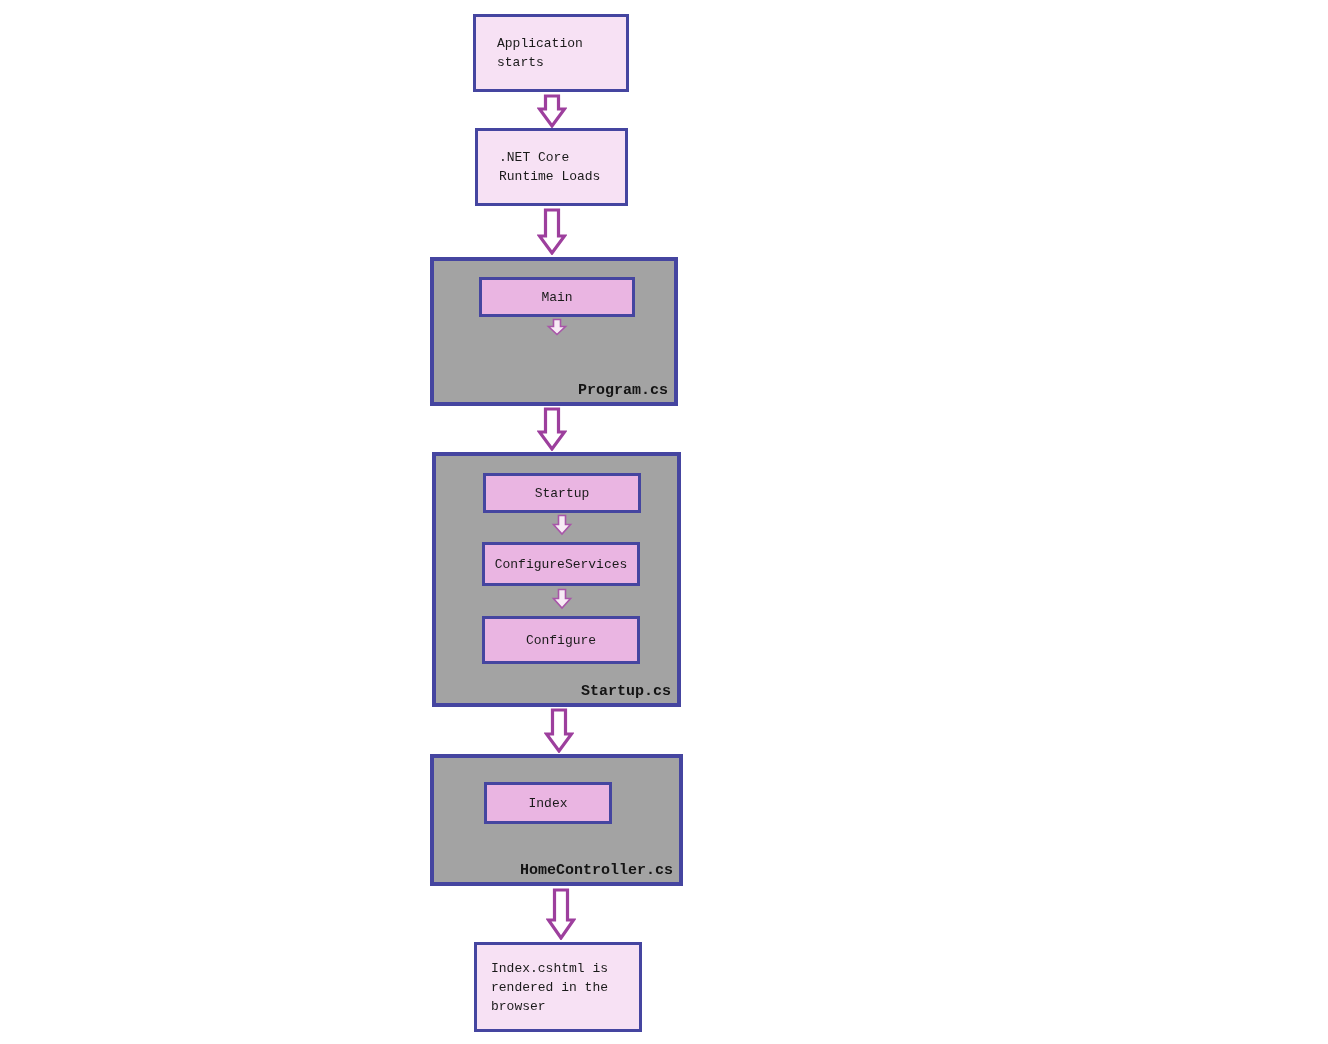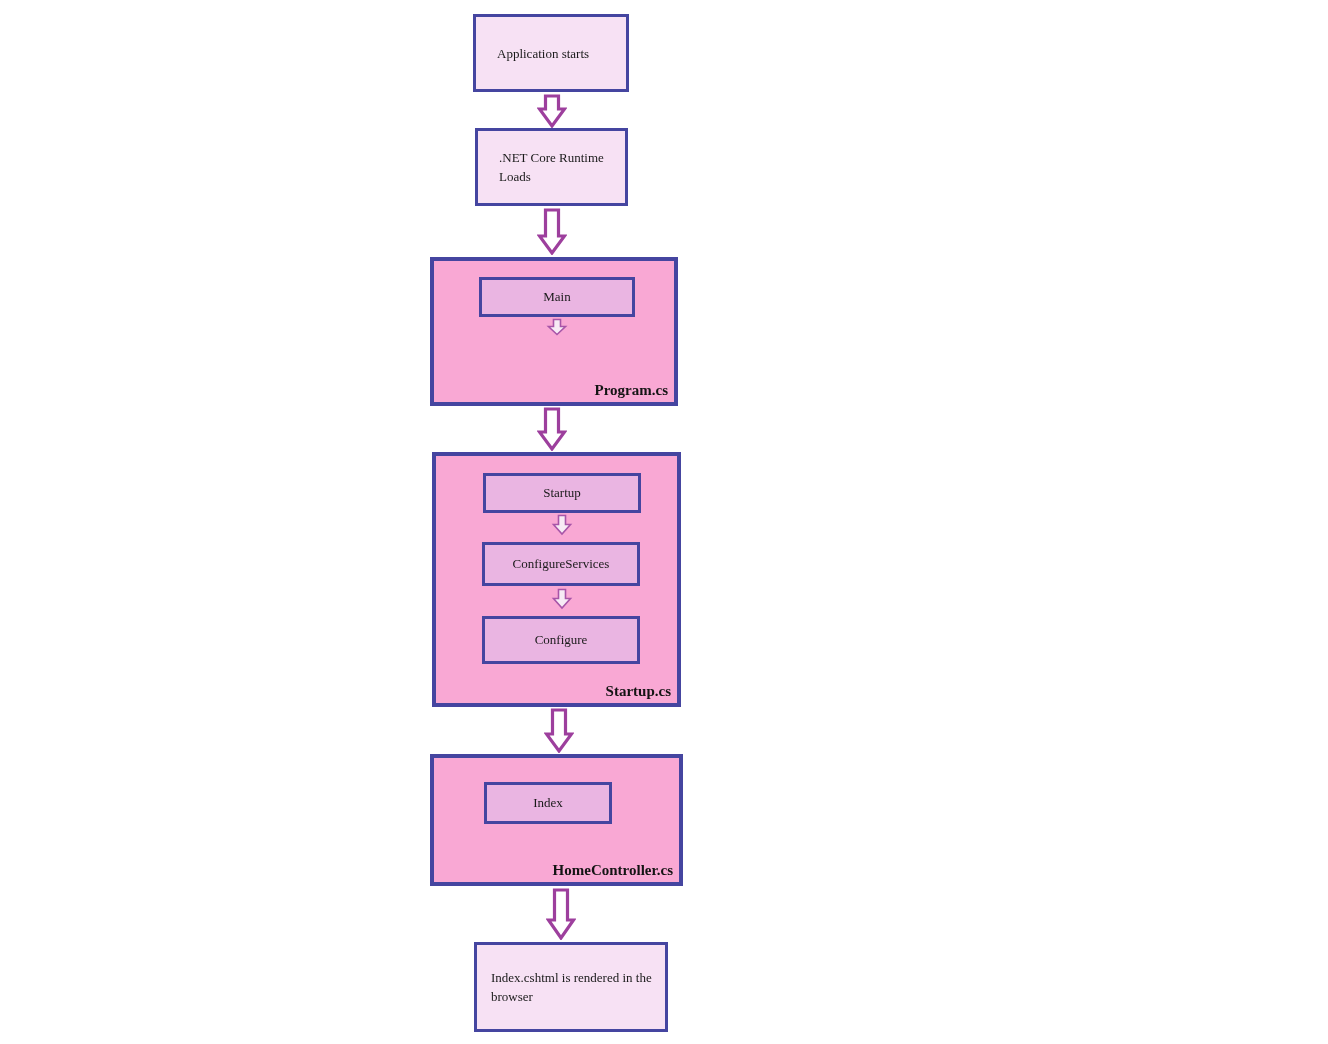--- a/index.html
+++ b/index.html
@@ -2,39 +2,39 @@
 <html><head>
 <meta charset="utf-8">
 <style>
   html, body { margin: 0; padding: 0; background: #ffffff; }
   .canvas {
     position: relative;
     width: 1328px;
     height: 1044px;
     background: #ffffff;
     overflow: hidden;
-    font-family: Liberation Serif, serif;
+    font-family: Liberation Mono, monospace;
     color: #1a1a1a;
   }
   * { box-sizing: border-box; }
 
   .box-plain {
     position: absolute;
     background: #f7e1f4;
     border: 3px solid #4545a0;
     display: flex;
     align-items: center;
     font-size: 13px;
     line-height: 19px;
   }
   .box-plain .txt { display: block; }
 
   .group {
     position: absolute;
-    background: #f9a8d4;
+    background: #a3a3a3;
     border: 4px solid #4545a0;
   }
 
   .step {
     position: absolute;
     background: #eab5e2;
     border: 3px solid #4545a0;
     display: flex;
     align-items: center;
     justify-content: center;
@@ -114,17 +114,17 @@
     <div class="step" style="left:50px; top:24px; width:128px; height:42px;">
       <span>Index</span>
     </div>
     <div class="file-label">HomeController.cs</div>
   </div>
 
   <svg class="arrow" style="left:546px; top:888px;" width="30" height="52" viewBox="0 0 30 52">
     <path d="M8.5 2 L21.5 2 L21.5 32 L27.5 32 L15 50 L2.5 32 L8.5 32 Z" fill="#ffffff" stroke="#9d3f9d" stroke-width="3.2"></path>
   </svg>
 
-  <div class="box-plain" style="left:474px; top:942px; width:194px; height:90px; padding-left:14px; padding-right:12px;">
+  <div class="box-plain" style="left:474px; top:942px; width:168px; height:90px; padding-left:14px; padding-right:12px;">
     <span class="txt">Index.cshtml is rendered in the browser</span>
   </div>
 
 </div>
 
 </body></html>

